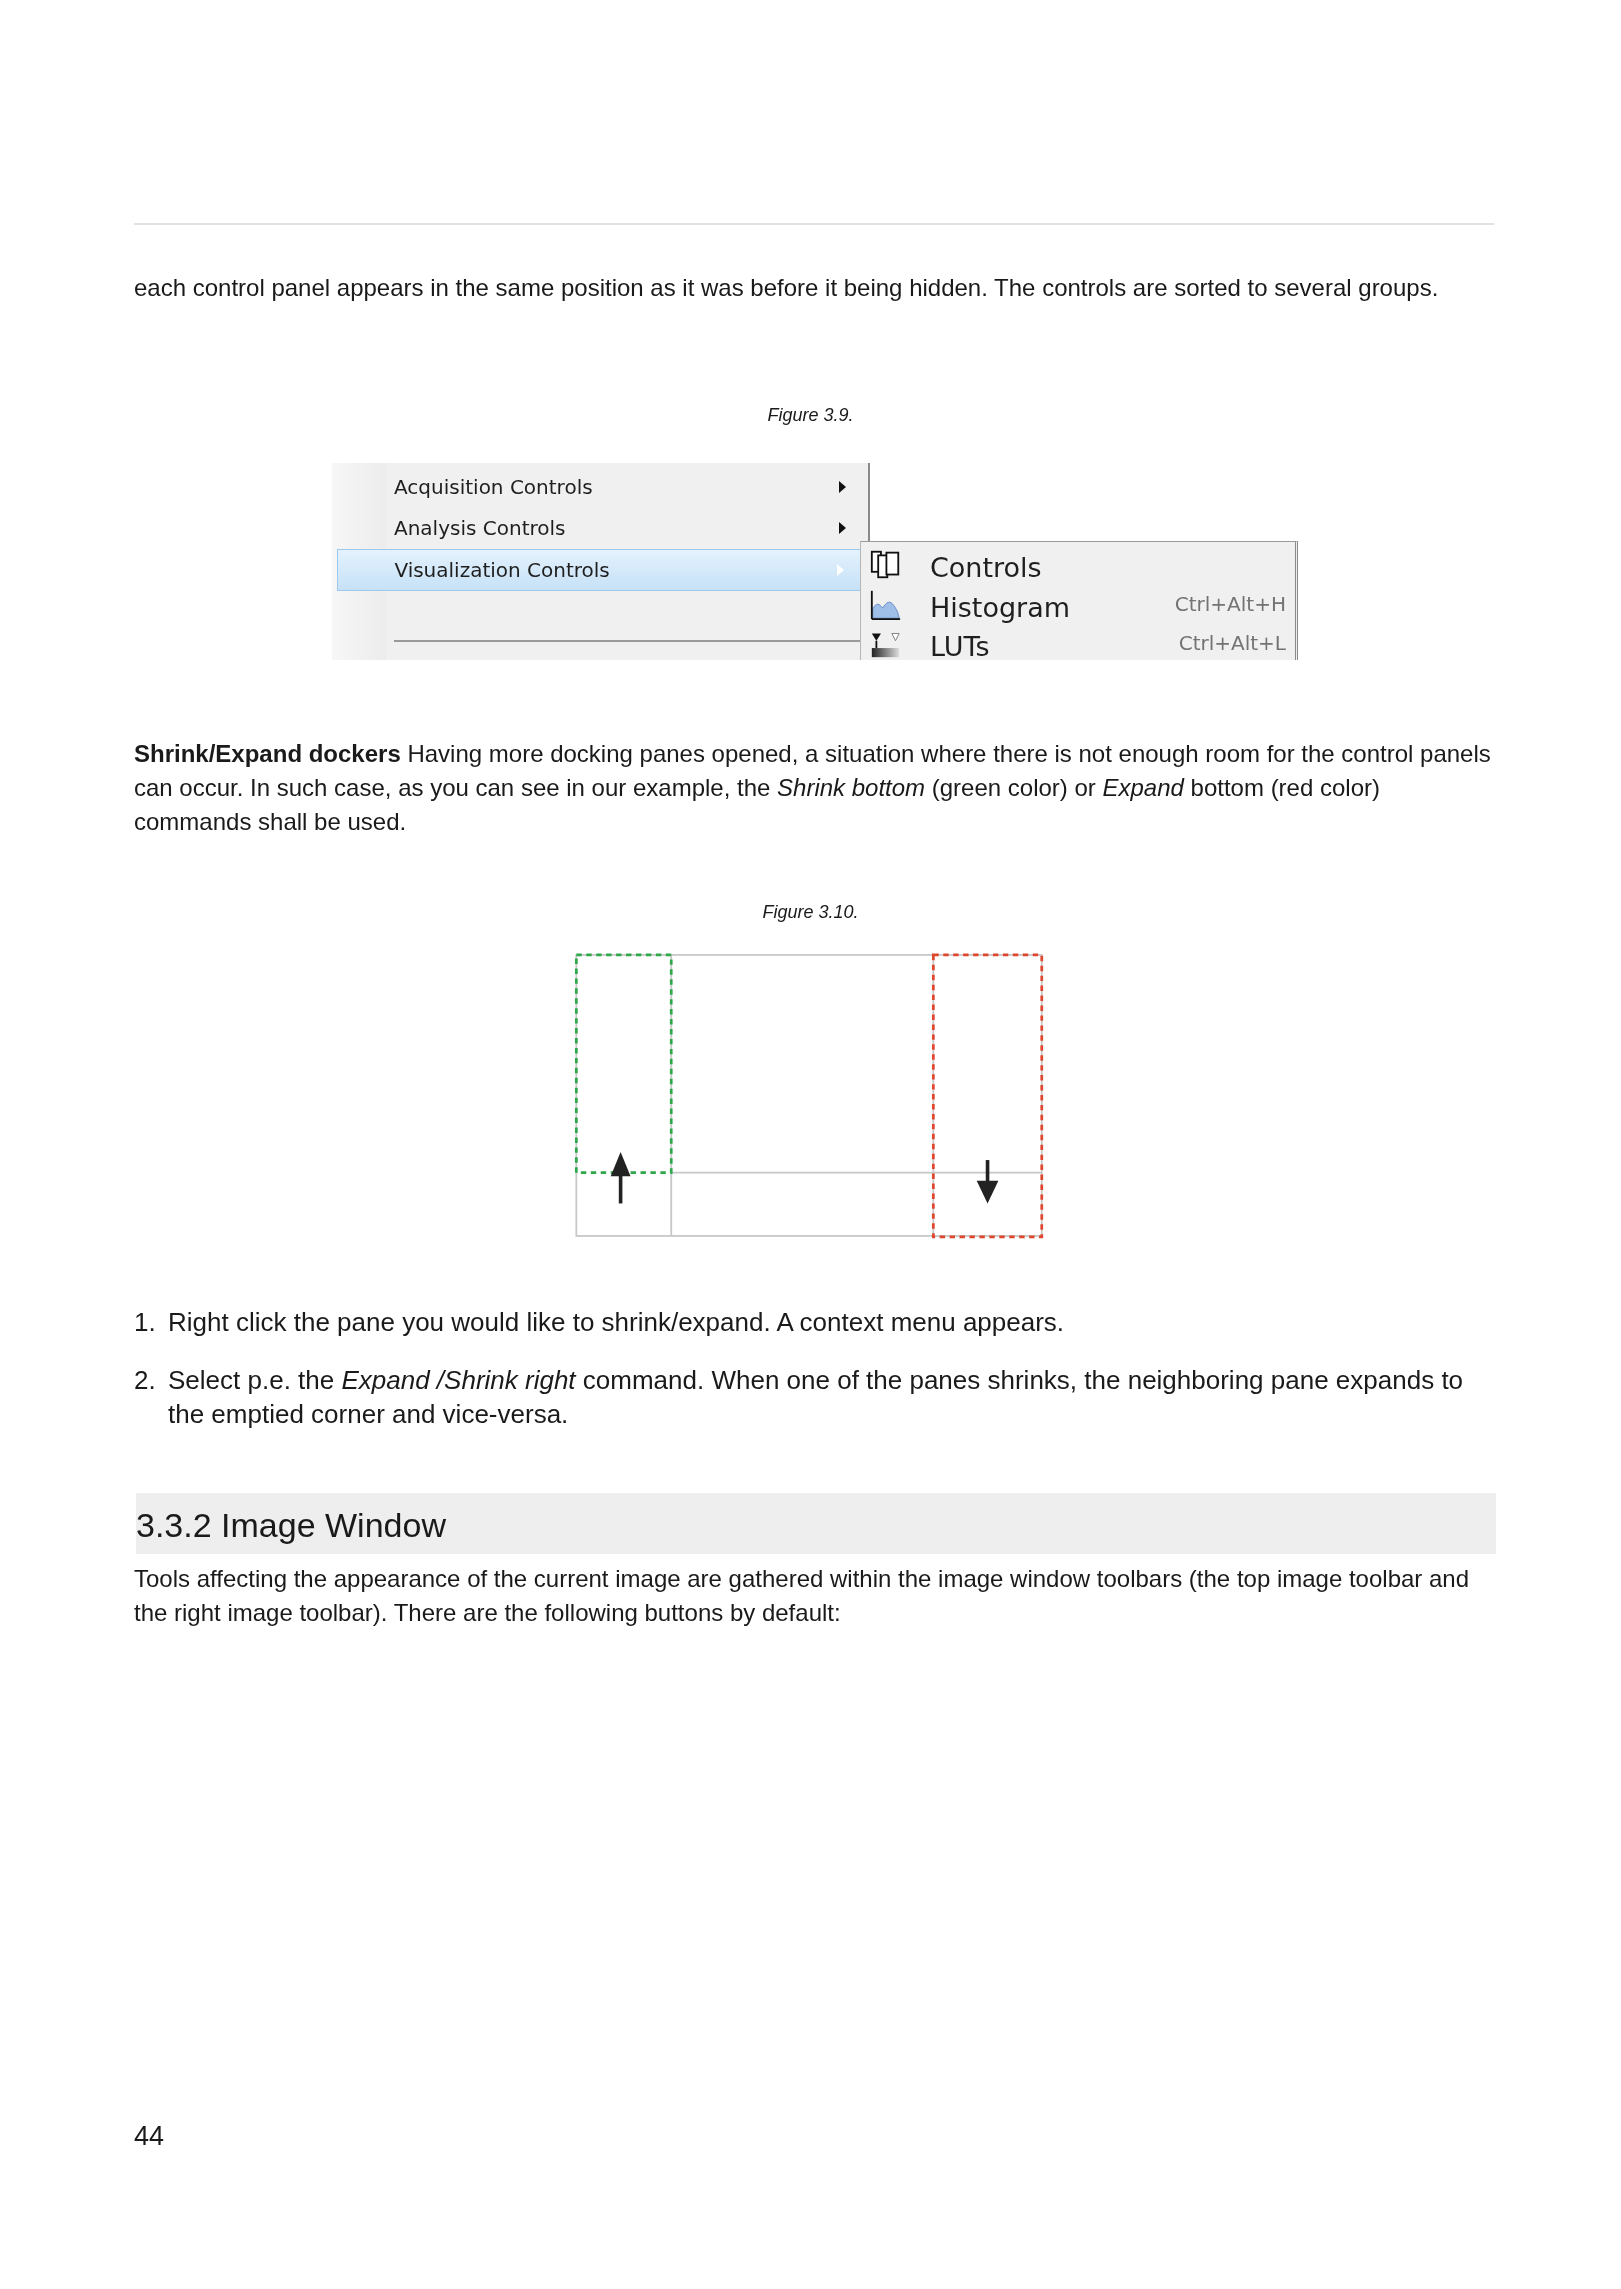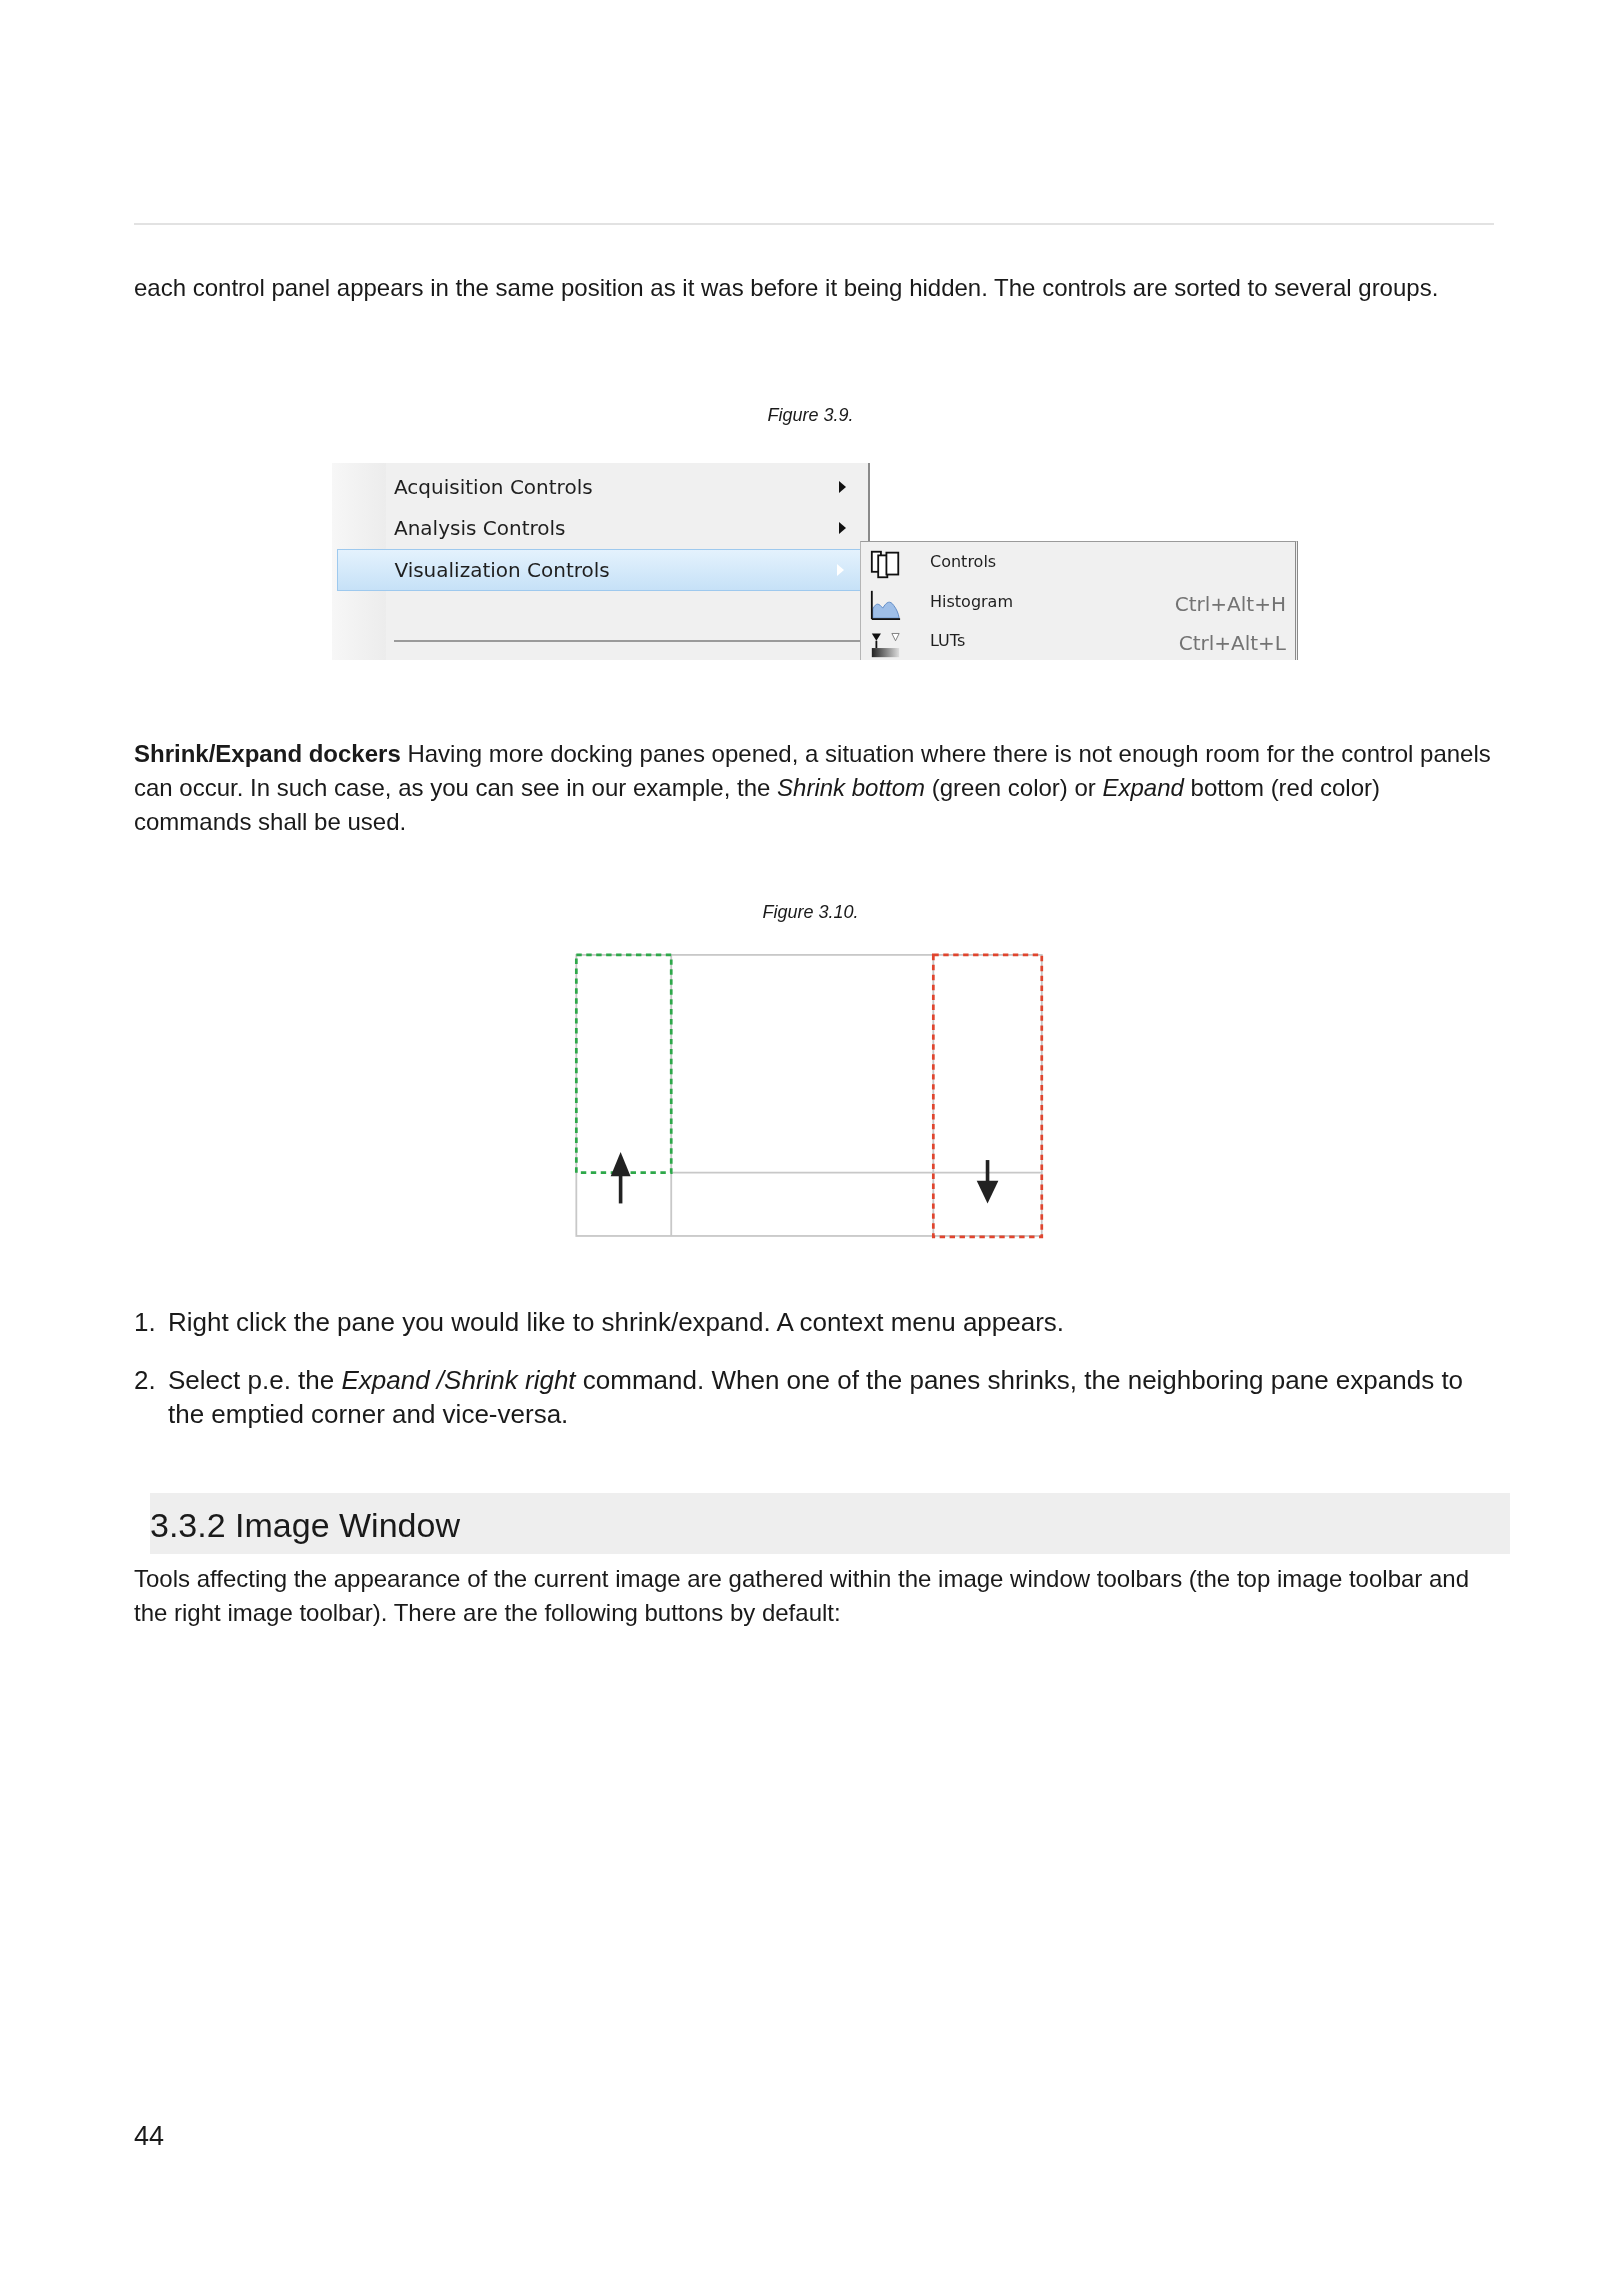--- a/index.html
+++ b/index.html
@@ -26,31 +26,31 @@
                    border: 0.9px solid #9ec9ee; box-sizing: border-box; }
   .menu .item.hl .label { left: 56px; }
   .menu .item.hl .arrow { border-left-color: #ffffff; }
   .menu .sep { position: absolute; left: 62px; top: 177px; width: 469px; height: 1.8px; background: #9a9a9a; }
 
   .submenu { left: 860px; top: 541px; width: 438px; height: 119px; background: #f0f0f0;
              border-top: 1.8px solid #9a9a9a; border-left: 1.8px solid #b5b5b5; border-right: 3.6px double #8a8a8a;
              font-family: "DejaVu Sans", sans-serif; box-sizing: border-box; }
   .submenu .sitem { position: absolute; left: 0; width: 100%; height: 40px; }
   .submenu .sicon { position: absolute; left: 9px; top: 5.4px; width: 31px; height: 31px; }
-  .submenu .slabel { position: absolute; left: 69px; top: 8.1px; font-size: 16px; color: #1f1f1f; }
+  .submenu .slabel { position: absolute; left: 69px; top: 8.1px; font-size: 27px; color: #1f1f1f; }
   .submenu .sshort { position: absolute; right: 9px; top: 8.1px; font-size: 20px; color: #737373; }
 
   
   .diagram { left: 570px; top: 950px; width: 479px; height: 299px; }
 
   .list { left: 134px; width: 1360px; font-size: 26px; line-height: 34px; }
   .list .num { position: absolute; left: 0; }
   .list .txt { position: absolute; left: 34px; width: 1325px; }
 
-  .heading-band { left: 150px; top: 1493px; width: 1360px; height: 61px; background: #eeeeee; }
+  .heading-band { left: 136px; top: 1493px; width: 1360px; height: 61px; background: #eeeeee; }
   .heading-band .htext { position: absolute; left: 0; top: 12.7px; font-size: 34px; color: #1a1a1a; }
 
   .pagenum { left: 134px; top: 2121px; font-size: 27px; }
 </style>
 </head>
 <body>
 
 <div class="abs rule"></div>
 
 <div class="abs para" style="top:271px;">each control panel appears in the same position as it was before it being hidden. The controls are sorted to several groups.</div>

